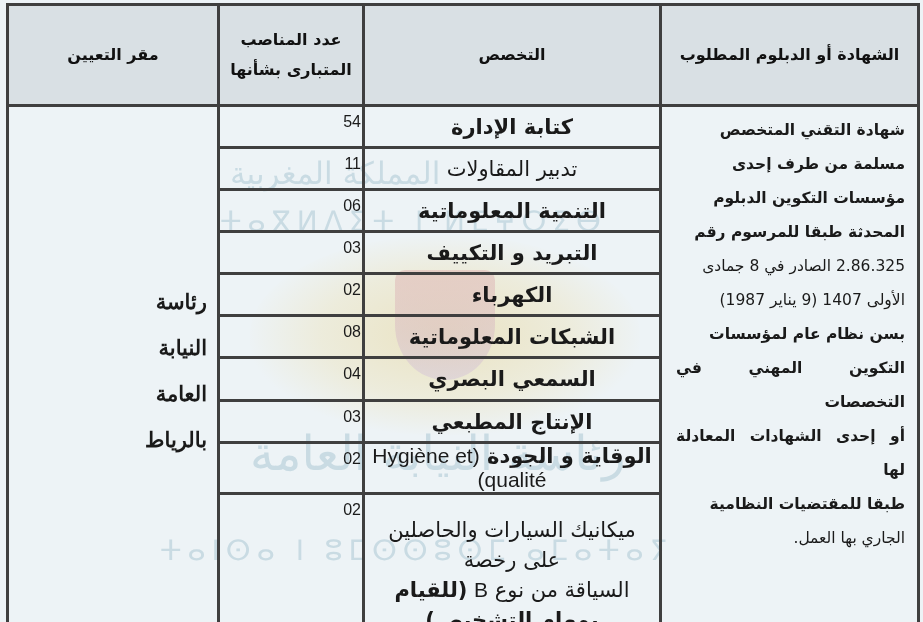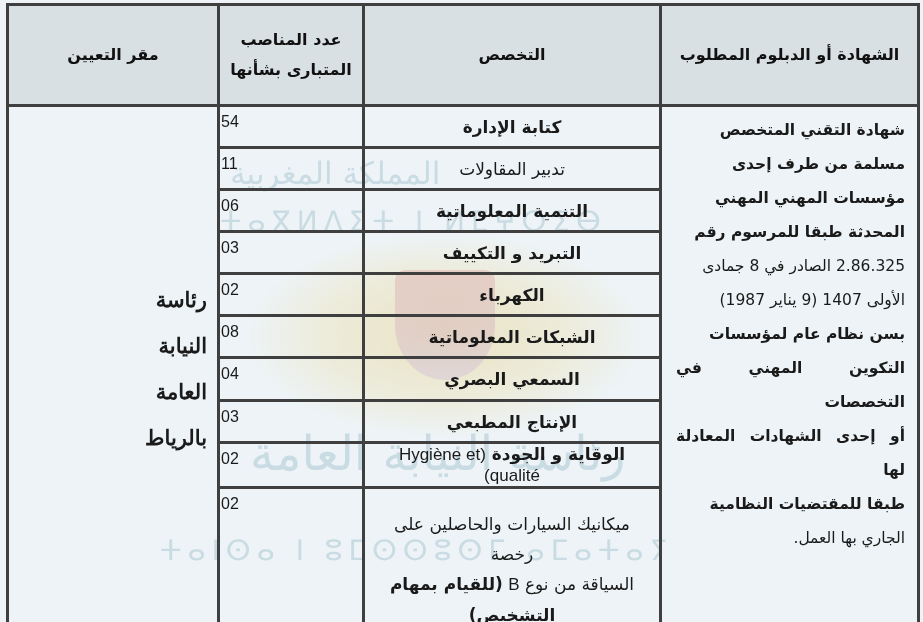--- a/index.html
+++ b/index.html
@@ -96,32 +96,32 @@
       text-align: right;
       vertical-align: middle;
       font-family: "DejaVu Serif", serif;
       font-size: 21px;
       font-weight: bold;
       line-height: 46px;
       padding: 0 10px;
       background: transparent;
     }
     td.count {
-      text-align: left;
+      text-align: right;
       vertical-align: top;
       padding-top: 6px;
       font-family: "Liberation Sans", sans-serif;
       font-size: 16px;
       height: 32px;
       background: transparent;
     }
     td.spec {
       text-align: center;
       vertical-align: middle;
-      font-size: 17px;
+      font-size: 21px;
       font-weight: bold;
       height: 32px;
       background: transparent;
       padding: 0 6px;
     }
     td.spec.plain { font-weight: normal; }
     td.spec.multi {
       vertical-align: top;
       padding-top: 20px;
       line-height: 30px;
@@ -162,21 +162,21 @@
           <span class="block">المتبارى بشأنها</span>
         </th>
         <th>مقر التعيين</th>
       </tr>
     </thead>
     <tbody>
       <tr>
         <td class="diploma" rowspan="10">
           <span class="block">شهادة التقني المتخصص</span>
           <span class="block">مسلمة من طرف إحدى</span>
-          <span class="block">مؤسسات المهني المهني</span>
+          <span class="block">مؤسسات التكوين الدبلوم</span>
           <span class="block">المحدثة طبقا للمرسوم رقم</span>
           <span class="block last">2.86.325 الصادر في 8 جمادى</span>
           <span class="block last">الأولى 1407 (9 يناير 1987)</span>
           <span class="block">بسن نظام عام لمؤسسات</span>
           <span class="block">التكوين المهني في التخصصات</span>
           <span class="block">أو إحدى الشهادات المعادلة لها</span>
           <span class="block">طبقا للمقتضيات النظامية</span>
           <span class="block last">الجاري بها العمل.</span>
         </td>
         <td class="spec">كتابة الإدارة</td>

